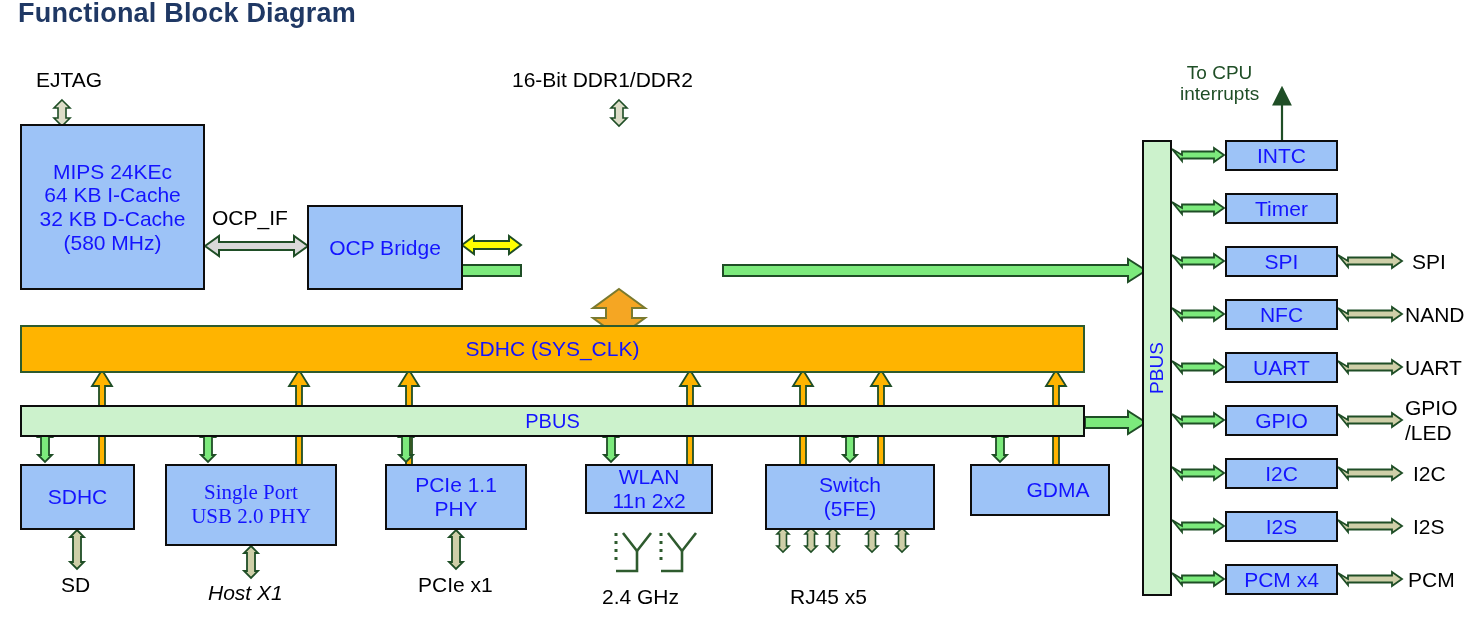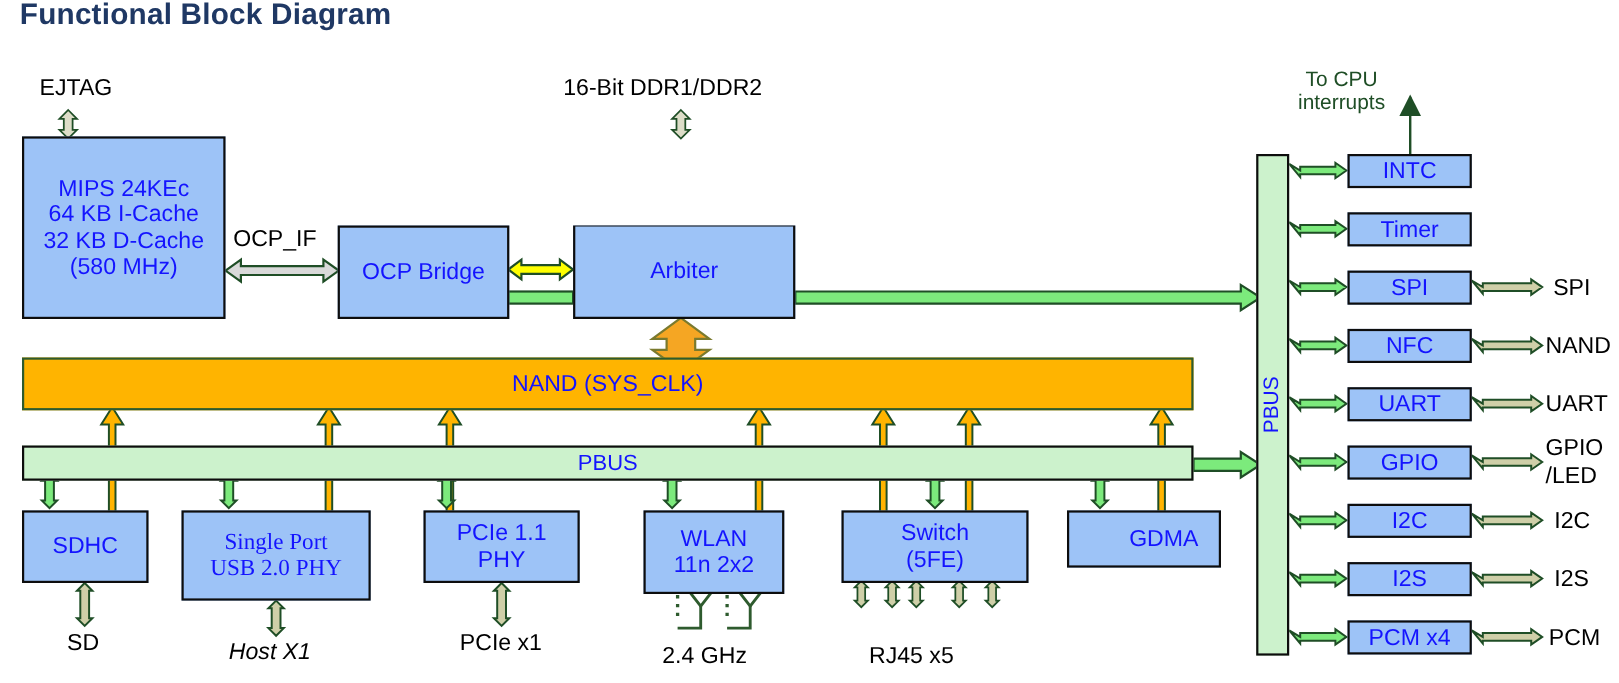--- a/index.html
+++ b/index.html
@@ -158,36 +158,35 @@
 
   <div class="blk" style="left: 20px; top: 124px; width: 185px; height: 166px; font-size: 21px; white-space: pre;">MIPS 24KEc
 64 KB I-Cache
 32 KB D-Cache
 (580 MHz)</div>
 
   <div class="lbl" style="left:212px;top:206px;font-size:21px;">OCP_IF</div>
 
   <div class="blk" style="left:307px;top:205px;width:156px;height:85px;font-size:21px;">OCP Bridge</div>
 
-  <div class="blk" style="left:521px;top:205px;width:202px;height:85px;font-size:21px;border-top-width:1.6px;">Arbiter</div>
-
-  <div class="bar-rbus" style="left:20px;top:325px;width:1065px;height:48px;font-size:21px;">NAND (SYS_CLK)</div>
+
+  <div class="bar-rbus" style="left:20px;top:325px;width:1065px;height:48px;font-size:21px;">SDHC (SYS_CLK)</div>
 
   <div class="bar-pbus" style="left:20px;top:405px;width:1065px;height:32px;font-size:20px;">PBUS</div>
 
   <div class="pbus-col" style="left:1142px;top:140px;width:30px;height:456px;">
     <span>PBUS</span>
   </div>
 
   <div class="blk" style="left:20px;top:464px;width:115px;height:66px;font-size:21px;">SDHC</div>
   <div class="blk" style="left: 165px; top: 464px; width: 172px; height: 82px; font-size: 21px; white-space: pre; font-family: Liberation Serif, serif;">Single Port
 USB 2.0 PHY</div>
   <div class="blk" style="left: 385px; top: 464px; width: 142px; height: 66px; font-size: 21px; white-space: pre;">PCIe 1.1
 PHY</div>
-  <div class="blk" style="left: 585px; top: 464px; width: 128px; height: 76px; font-size: 21px; white-space: pre;">WLAN
+  <div class="blk" style="left: 585px; top: 464px; width: 128px; height: 50px; font-size: 21px; white-space: pre;">WLAN
 11n 2x2</div>
   <div class="blk" style="left: 765px; top: 464px; width: 170px; height: 66px; font-size: 21px; white-space: pre;">Switch
 (5FE)</div>
   <div class="blk" style="left:970px;top:464px;width:140px;height:52px;font-size:21px;padding-left:36px;">GDMA</div>
 
 
   <div class="lbl" style="left:61px;top:573px;font-size:21px;">SD</div>
   <div class="lbl" style="left:208px;top:581px;font-size:21px;font-style:italic;">Host X1</div>
   <div class="lbl" style="left:418px;top:573px;font-size:21px;">PCIe x1</div>
   <div class="lbl" style="left:602px;top:585px;font-size:21px;">2.4 GHz</div>

